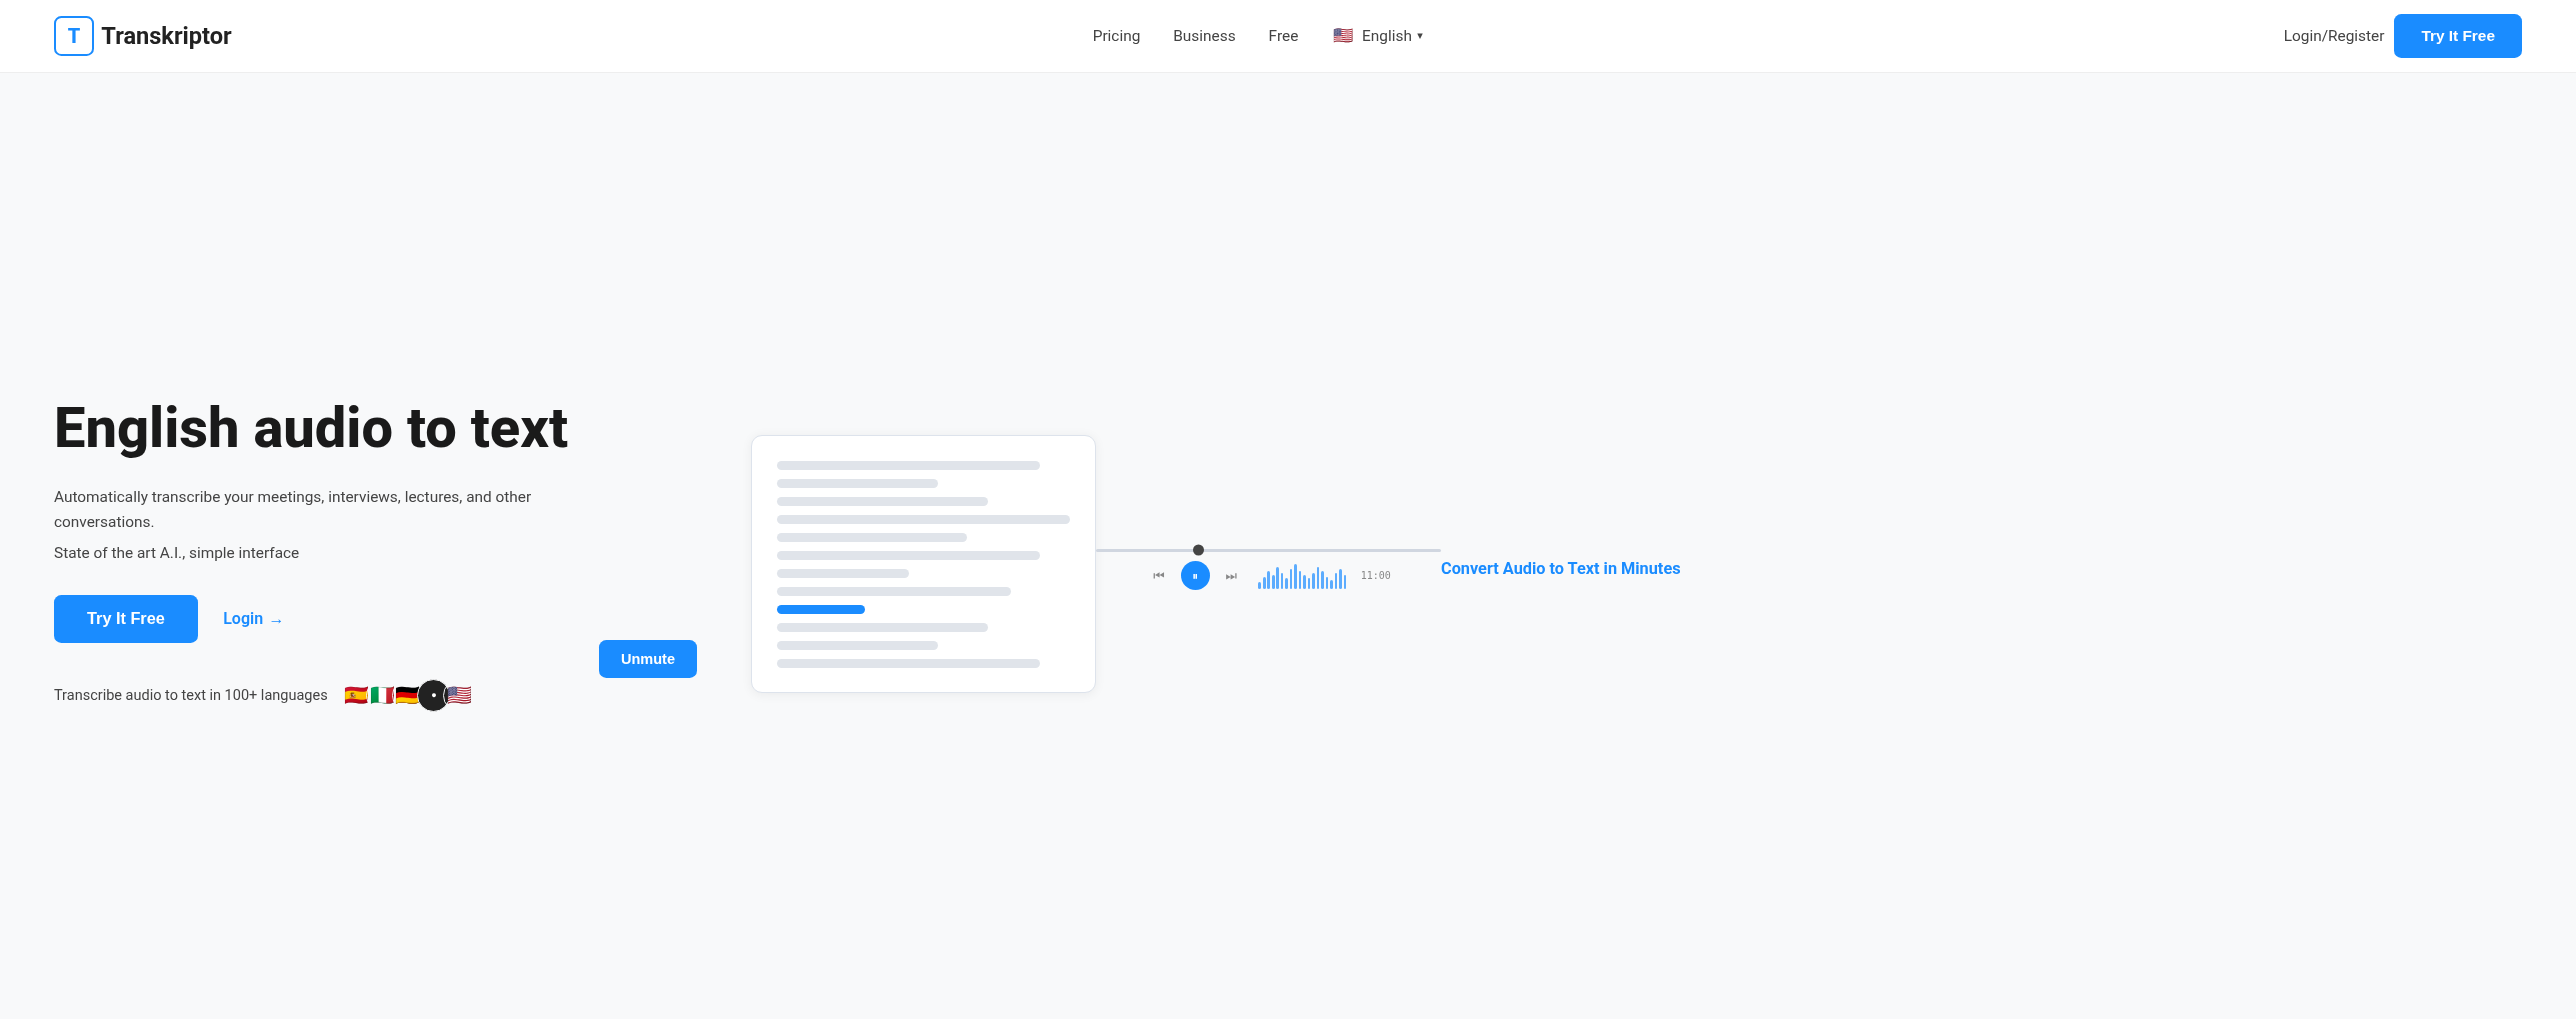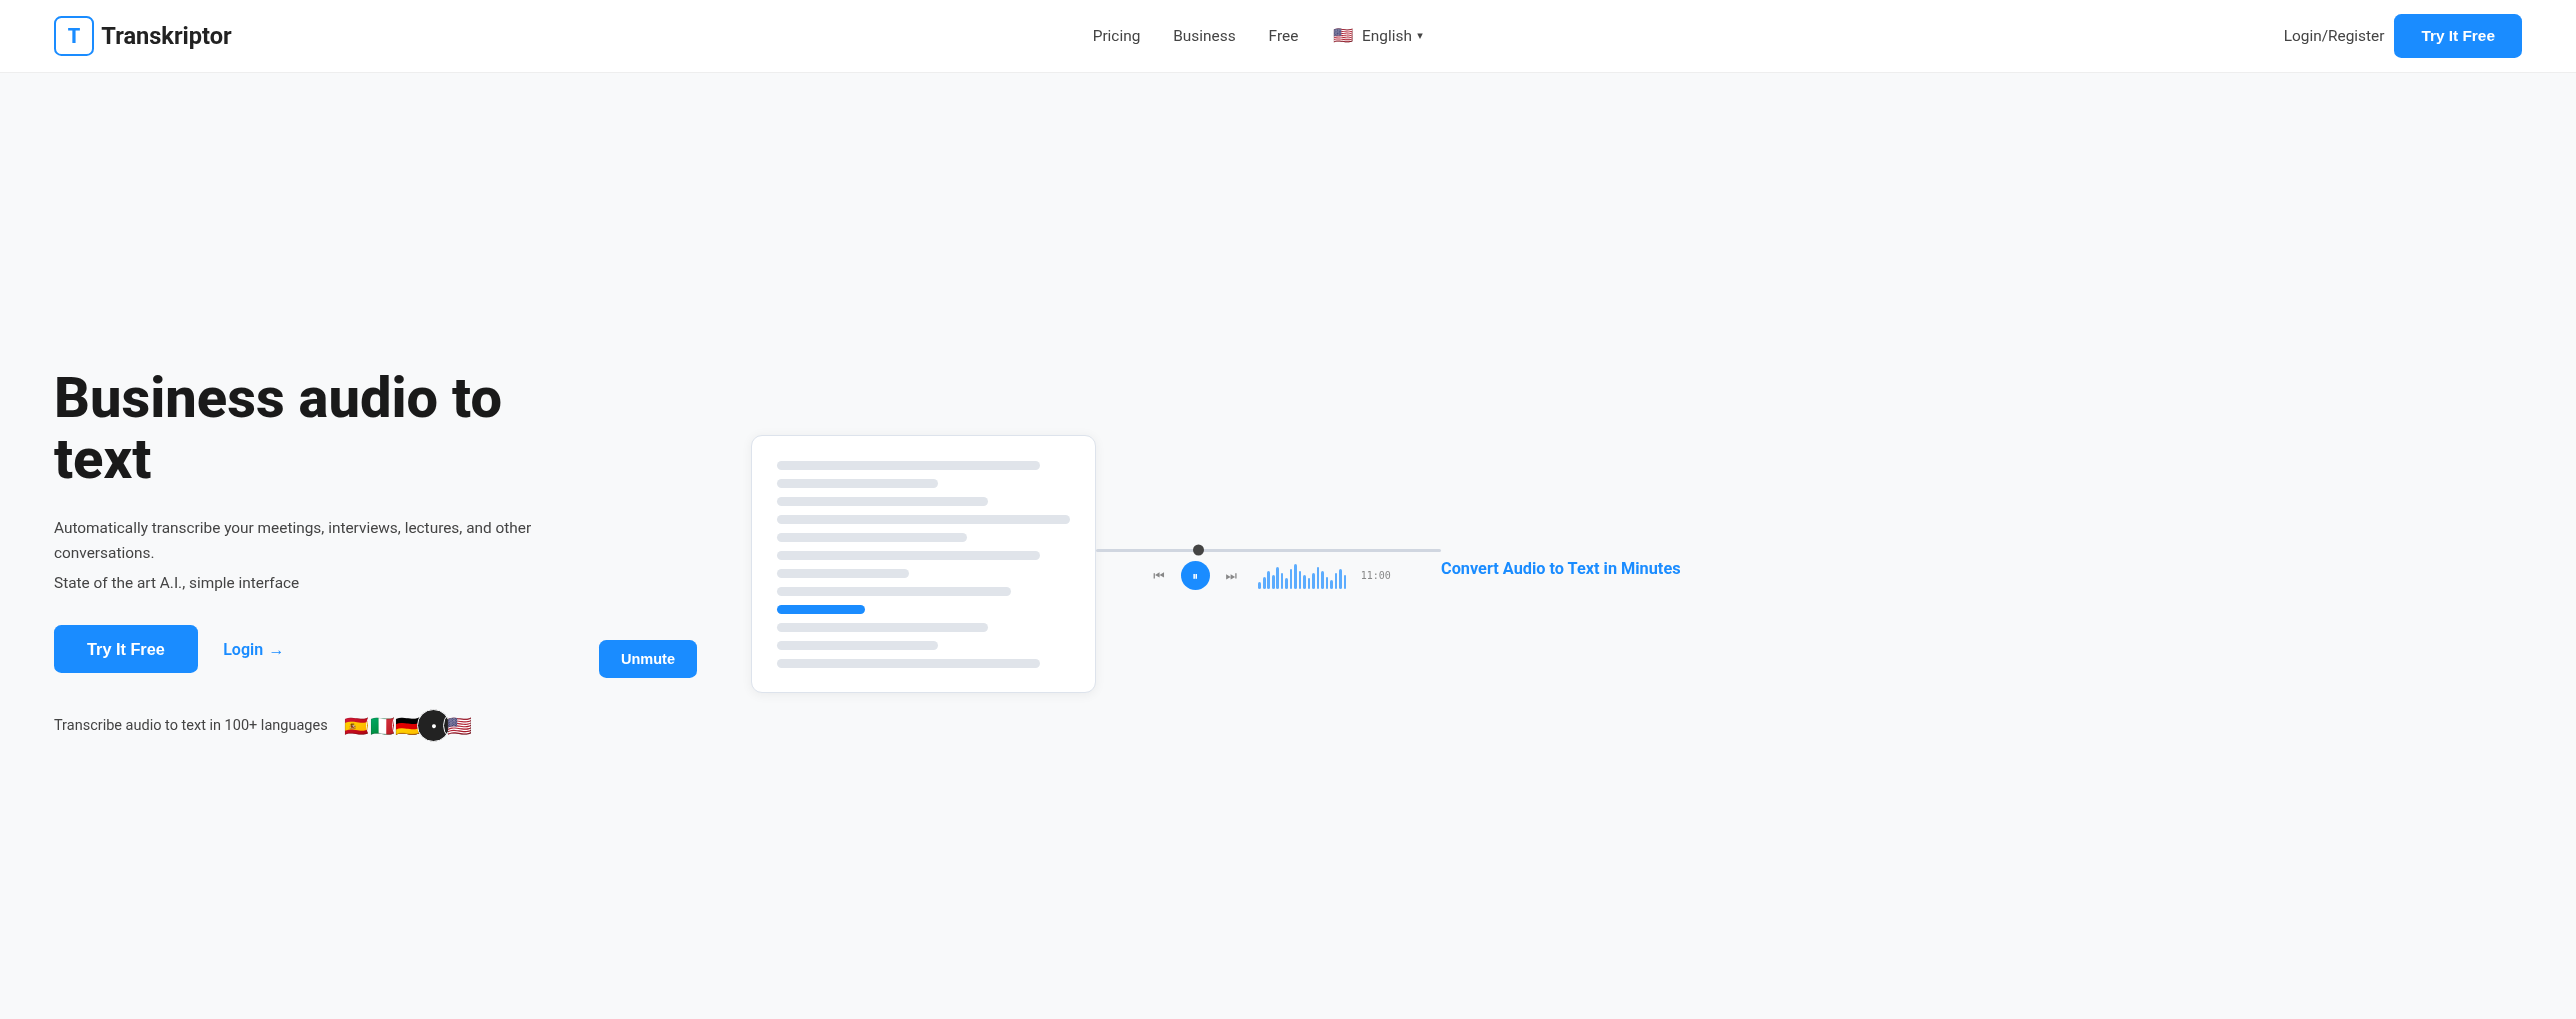--- a/index.html
+++ b/index.html
@@ -318,21 +318,21 @@
   </div>
 
   <div class="nav-right">
     <a class="login-link">Login/Register</a>
     <button class="btn-primary">Try It Free</button>
   </div>
 </nav>
 
 <section class="hero">
   <div class="hero-left">
-    <h1 class="hero-title">Business audio to text</h1>
+    <h1 class="hero-title">English audio to text</h1>
     <p class="hero-subtitle">Automatically transcribe your meetings, interviews, lectures, and other conversations.</p>
     <p class="hero-feature">State of the art A.I., simple interface</p>
 
     <div class="hero-actions">
       <button class="btn-hero-primary">Try It Free</button>
       <a class="login-arrow">
         <span>Login</span>
         <span>→</span>
       </a>
     </div>

